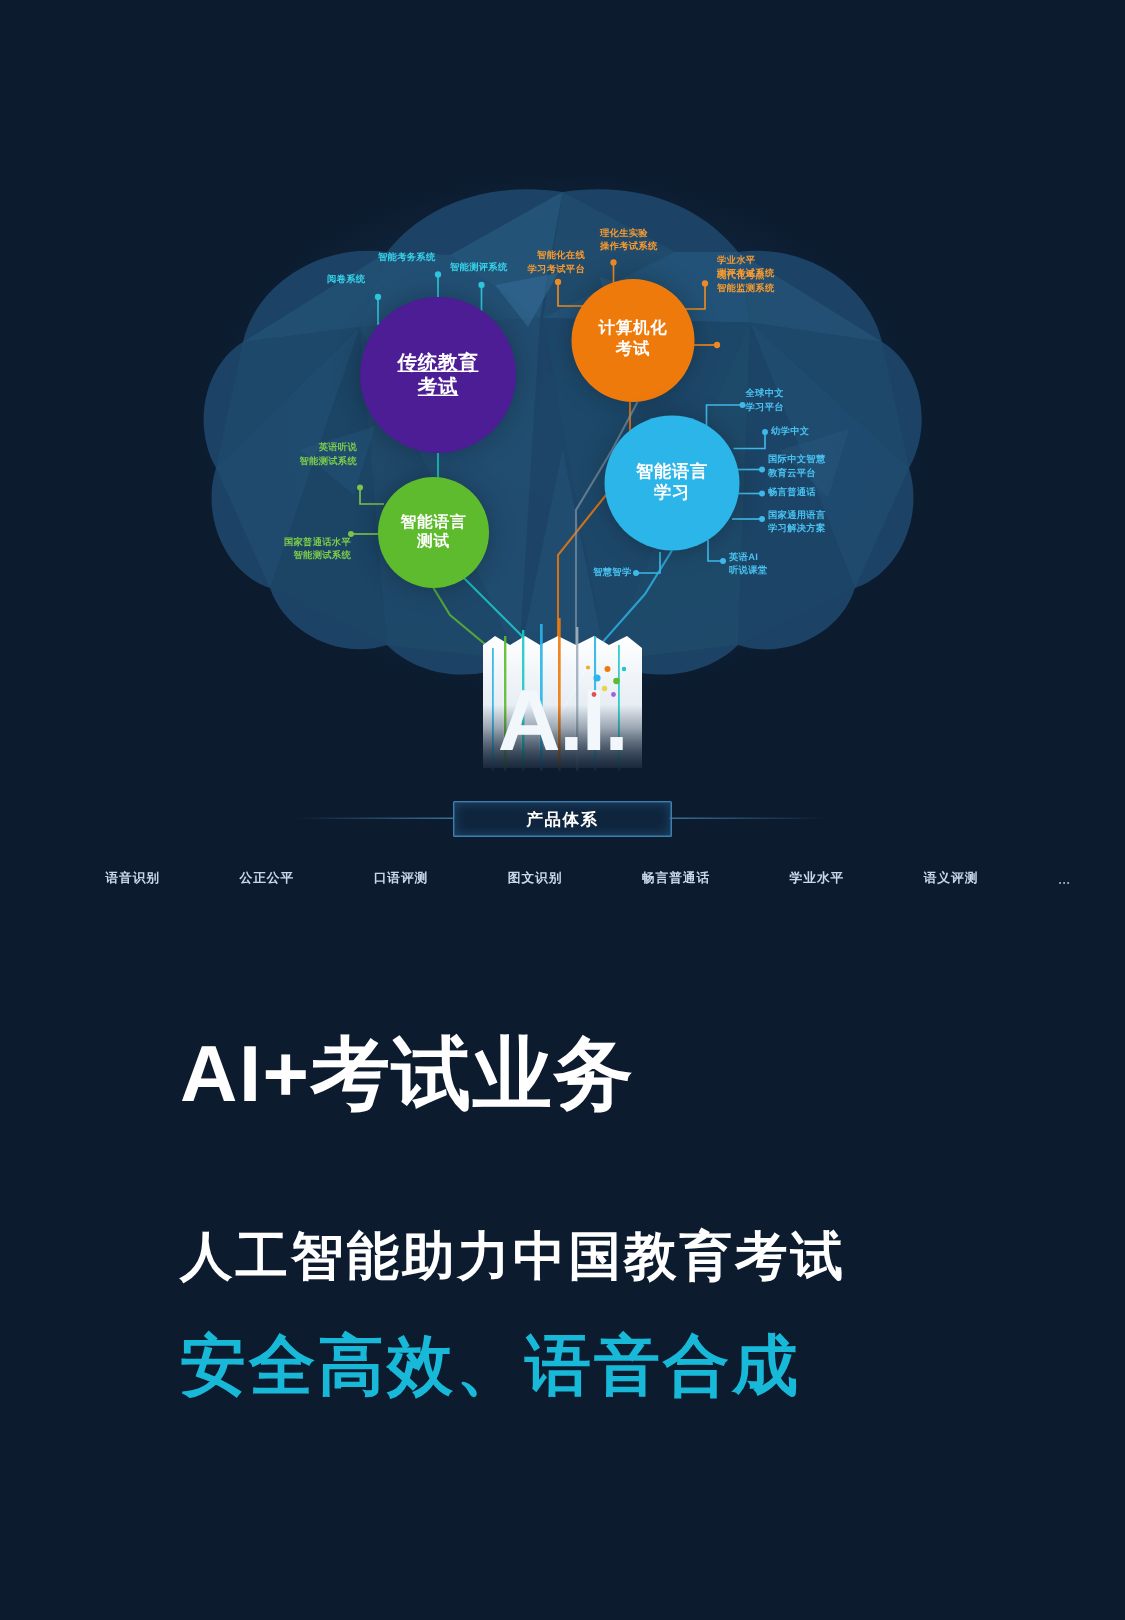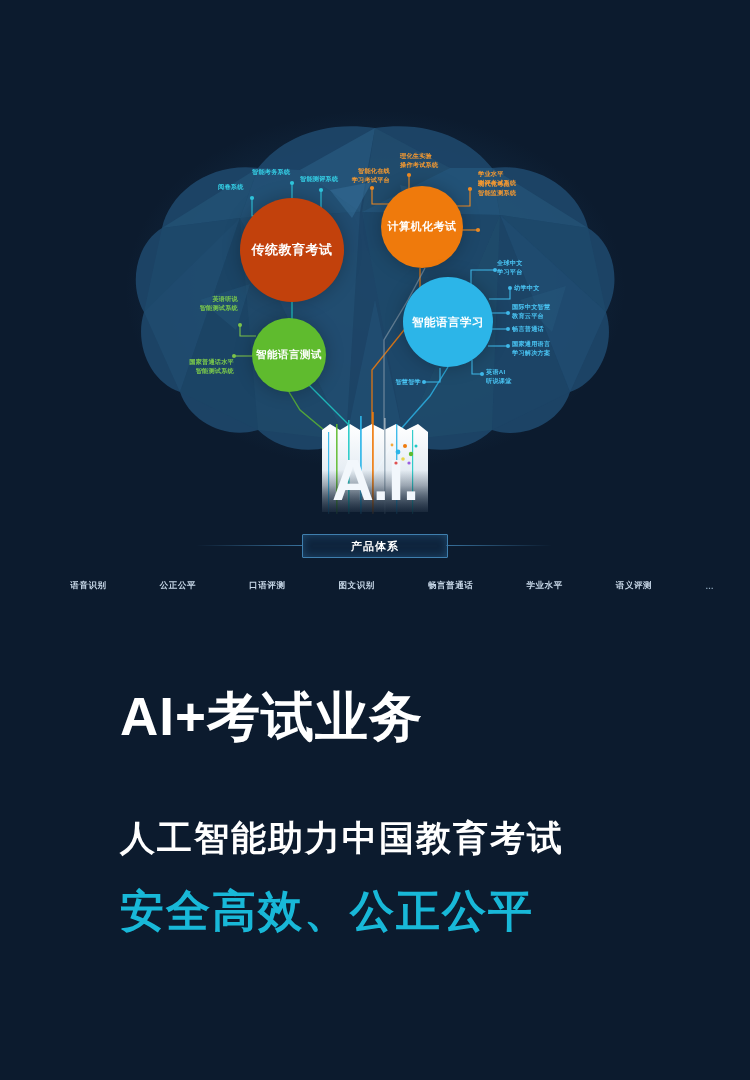--- a/index.html
+++ b/index.html
@@ -12,27 +12,27 @@
   }
   #stage{position:absolute;inset:0;width:750px;height:1080px;}
 
   
   #hero{position:absolute;left:0;top:0;width:750px;height:640px;overflow:hidden;}
   #hero-svg{position:absolute;left:0;top:0;width:750px;height:640px;display:block;}
 
   
   .node{
     position:absolute;border-radius:50%;
-    display:flex;flex-direction:row;align-items:center;justify-content:center;
+    display:flex;flex-direction:column;align-items:center;justify-content:center;
     color:#ffffff;font-weight:bold;text-align:center;line-height:1.25;
     letter-spacing:.5px;
     box-shadow:0 0 18px rgba(0,0,0,.25);
   }
   .node span{display:block;white-space:nowrap;}
-  #node-traditional{left:240px;top:198px;width:104px;height:104px;background:#c2410c;font-size:13px;}
+  #node-traditional{left:240px;top:198px;width:104px;height:104px;background:#4c1d95;font-size:13px;text-decoration:underline;}
   #node-computerized{left:381px;top:186px;width:82px;height:82px;background:#ef7a0c;font-size:11px;}
   #node-smartlearn{left:403px;top:277px;width:90px;height:90px;background:#2cb5e8;font-size:11.5px;}
   #node-smarttest{left:252px;top:318px;width:74px;height:74px;background:#5fbb2e;font-size:10.5px;}
 
   
   .leaf{
     position:absolute;font-size:6.2px;line-height:1.45;font-weight:bold;
     white-space:pre-line;letter-spacing:.2px;
   }
   .leaf.c{color:#35d2e8;}
@@ -305,16 +305,16 @@
       <span class="kw">畅言普通话</span>
       <span class="kw">学业水平</span>
       <span class="kw">语义评测</span>
       <span class="kw dots">…</span>
     </div>
   </div>
 
   <div id="copy">
     <div id="title-main">AI+考试业务</div>
     <div id="title-sub">人工智能助力中国教育考试</div>
-    <div id="title-slogan">安全高效、公正公平</div>
+    <div id="title-slogan">安全高效、语音合成</div>
   </div>
 
 </div>
 
 </body></html>

